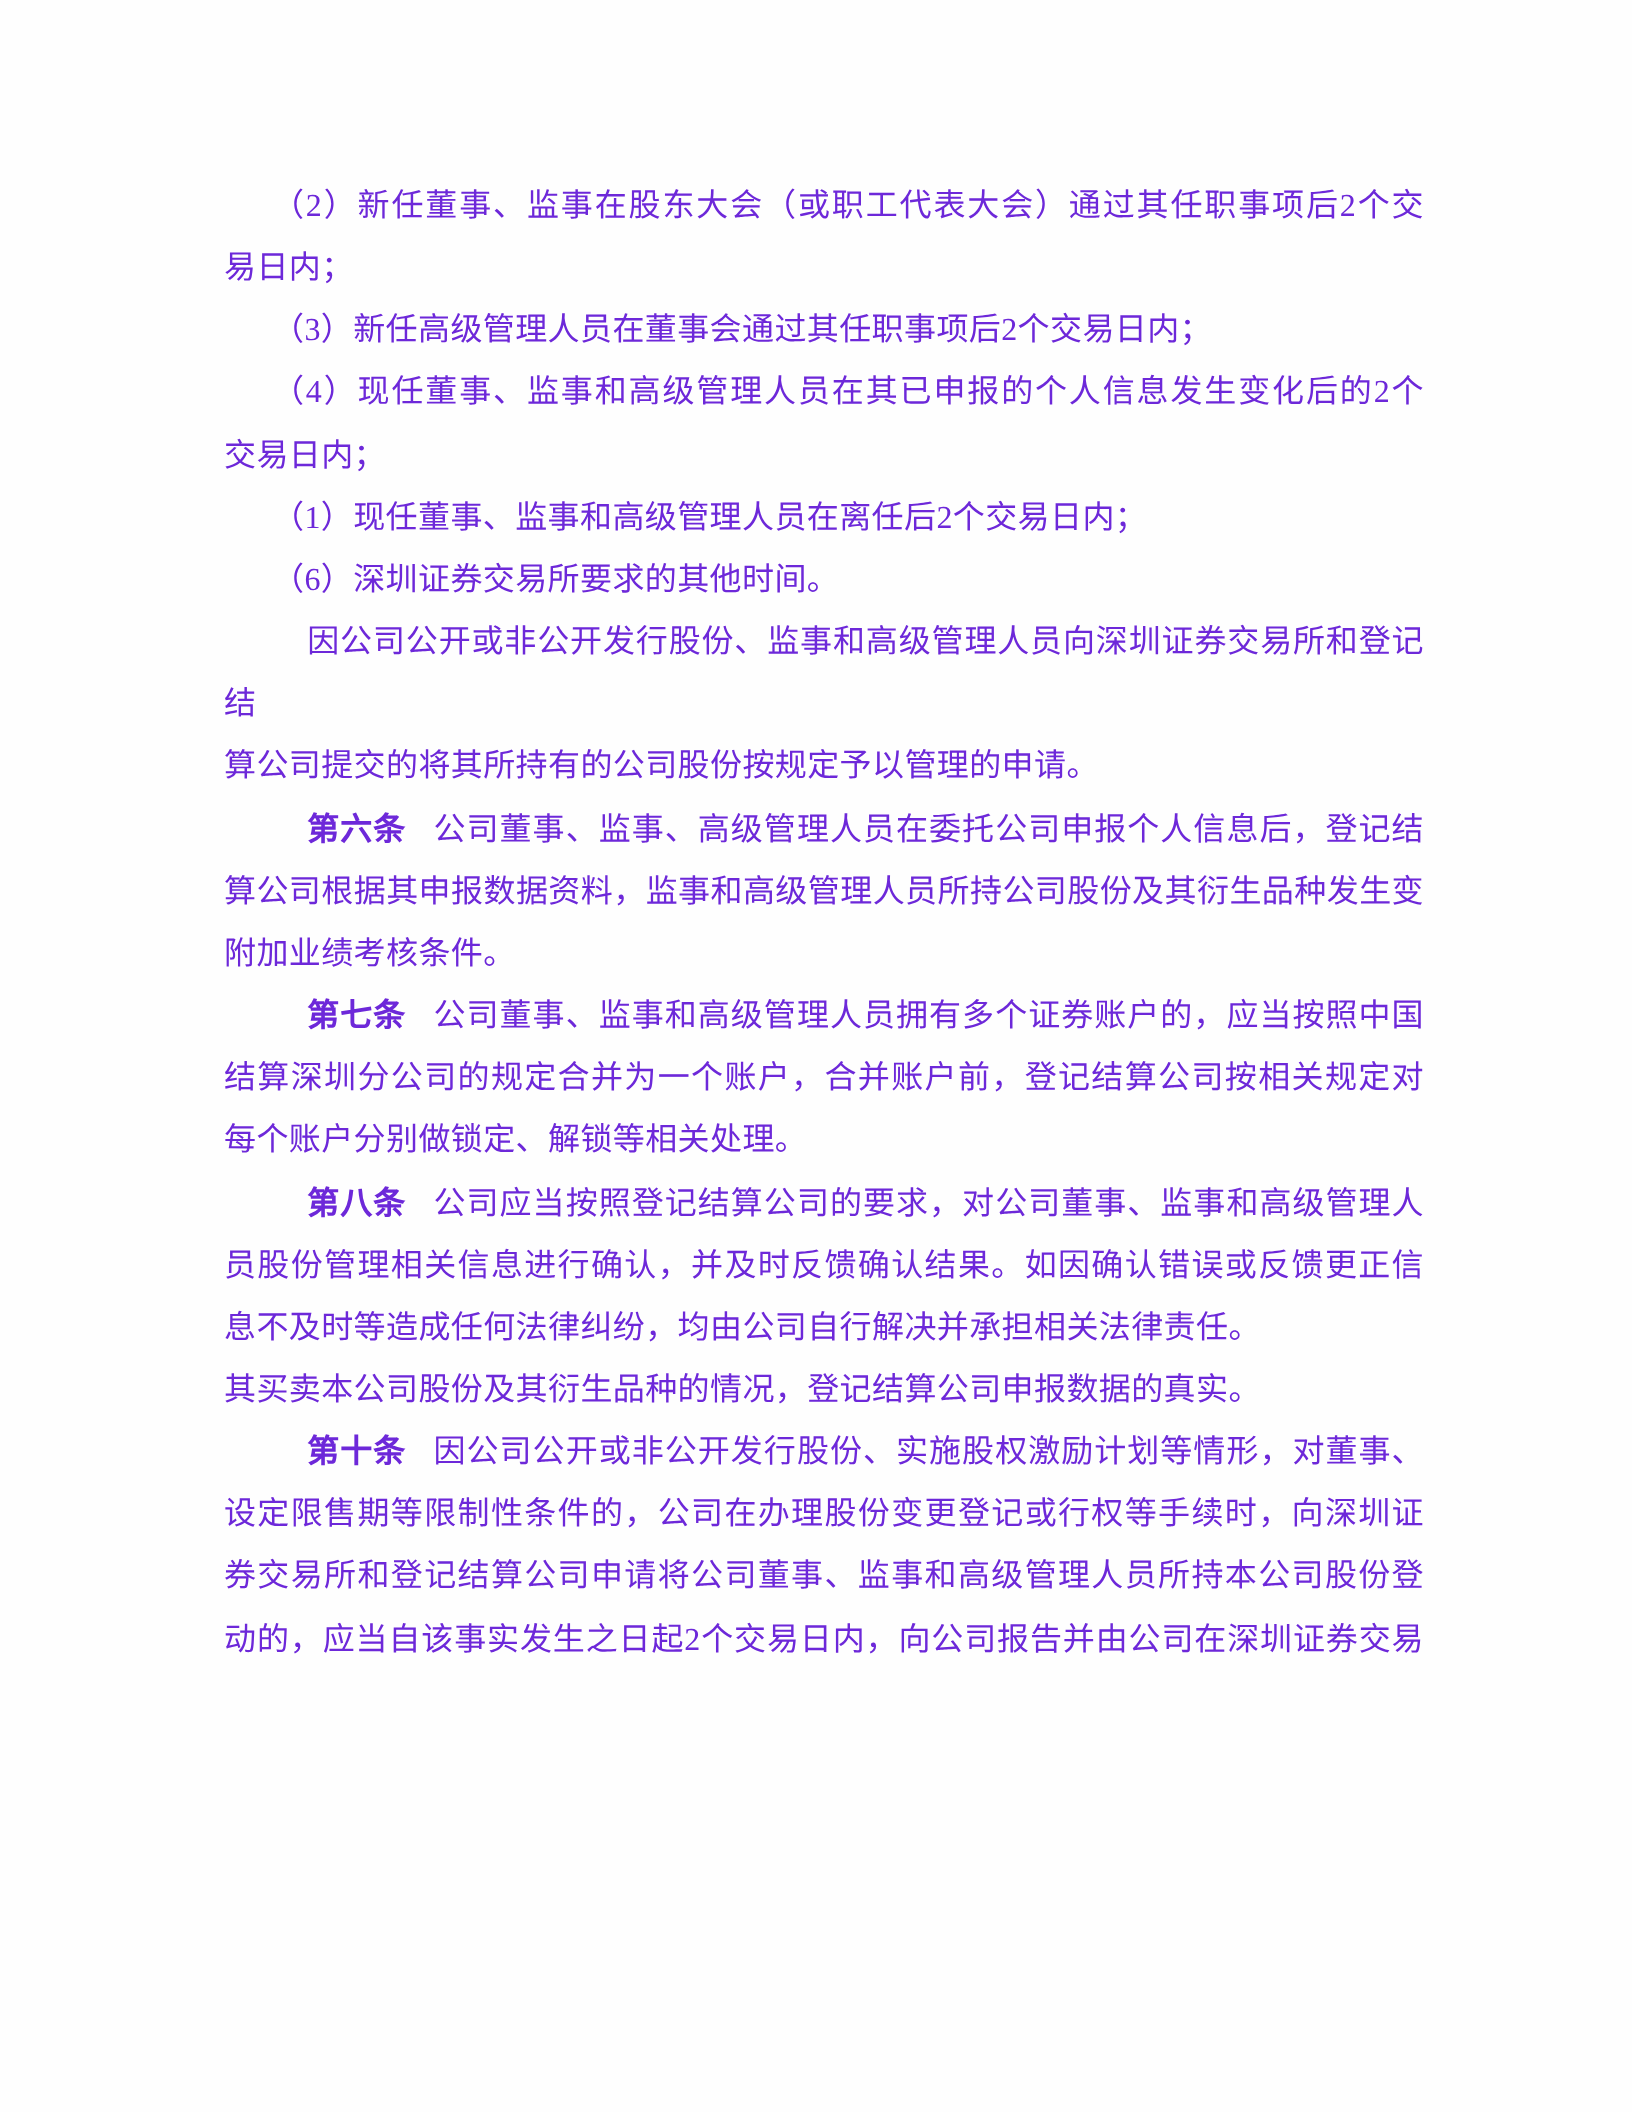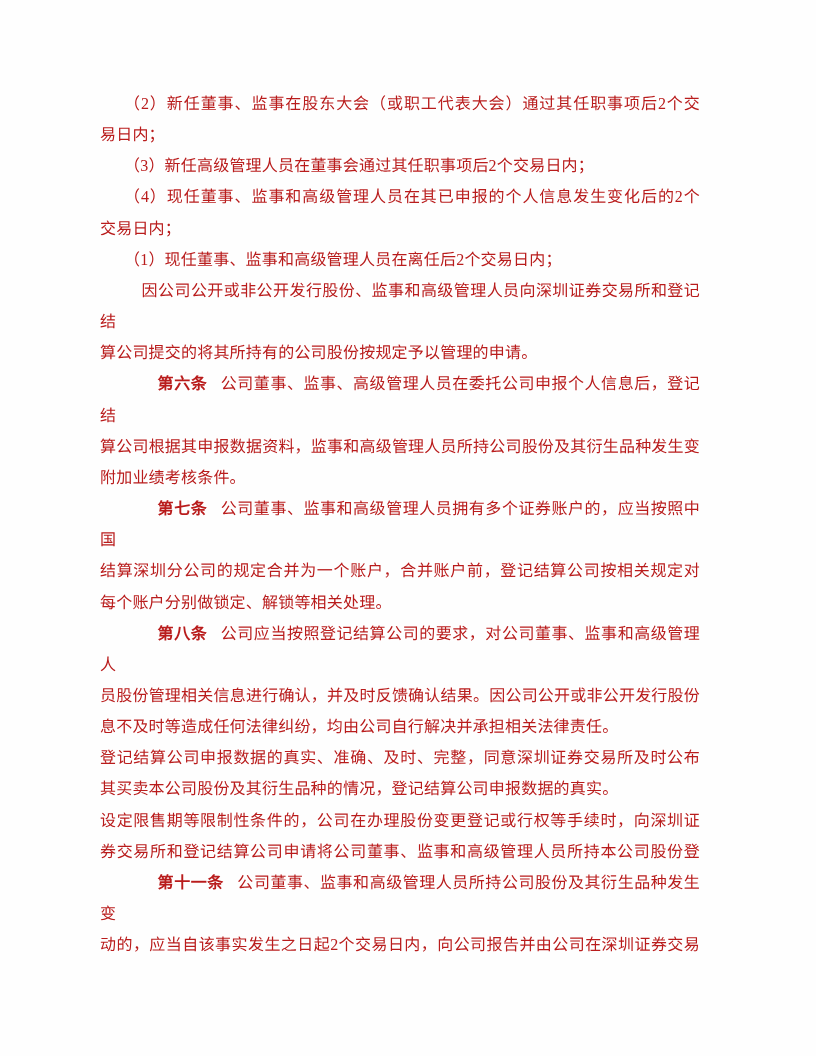--- a/index.html
+++ b/index.html
@@ -6,64 +6,63 @@
   .page{
     position:relative;
     width:816px;height:1056px;
     margin:0 auto;
     background:#fefefe;
     overflow:hidden;
     font-family:"Liberation Serif","DejaVu Serif",serif;
   }
   .doc-body{
     position:absolute;
-    left:100px;top:88px;width:600px;
+    left:112px;top:88px;width:600px;
     font-size:16px;
     line-height:31.15px;
-    color:#b91c1c;
+    color:#6d28d9;
     letter-spacing:0.2px;
   }
   .line{
     text-align:justify;
     white-space:normal;
   }
   .line.fill{
     text-align-last:justify;
     -moz-text-align-last:justify;
   }
   .line.first-list{text-indent:1.5em;}
   .line.first-para{text-indent:2.6em;}
   b.term{
     font-weight:bold;
     margin-right:0.85em;
-    margin-left:16px;
   }
 </style>
 </head>
 <body>
 
 <div class="page">
   <div class="doc-body">
       <div class="line fill first-list"><span>（2）新任董事、监事在股东大会（或职工代表大会）通过其任职事项后2个交</span></div>
       <div class="line"><span>易日内；</span></div>
       <div class="line first-list"><span>（3）新任高级管理人员在董事会通过其任职事项后2个交易日内；</span></div>
       <div class="line fill first-list"><span>（4）现任董事、监事和高级管理人员在其已申报的个人信息发生变化后的2个</span></div>
       <div class="line"><span>交易日内；</span></div>
       <div class="line first-list"><span>（1）现任董事、监事和高级管理人员在离任后2个交易日内；</span></div>
+      <div class="line first-list"><span>（6）深圳证券交易所要求的其他时间。</span></div>
       <div class="line fill first-para"><span>因公司公开或非公开发行股份、监事和高级管理人员向深圳证券交易所和登记结</span></div>
       <div class="line"><span>算公司提交的将其所持有的公司股份按规定予以管理的申请。</span></div>
       <div class="line fill first-para"><b class="term">第六条</b><span>公司董事、监事、高级管理人员在委托公司申报个人信息后，登记结</span></div>
       <div class="line fill"><span>算公司根据其申报数据资料，监事和高级管理人员所持公司股份及其衍生品种发生变</span></div>
       <div class="line"><span>附加业绩考核条件。</span></div>
       <div class="line fill first-para"><b class="term">第七条</b><span>公司董事、监事和高级管理人员拥有多个证券账户的，应当按照中国</span></div>
       <div class="line fill"><span>结算深圳分公司的规定合并为一个账户，合并账户前，登记结算公司按相关规定对</span></div>
       <div class="line"><span>每个账户分别做锁定、解锁等相关处理。</span></div>
       <div class="line fill first-para"><b class="term">第八条</b><span>公司应当按照登记结算公司的要求，对公司董事、监事和高级管理人</span></div>
-      <div class="line fill"><span>员股份管理相关信息进行确认，并及时反馈确认结果。因公司公开或非公开发行股份</span></div>
+      <div class="line fill"><span>员股份管理相关信息进行确认，并及时反馈确认结果。如因确认错误或反馈更正信</span></div>
       <div class="line"><span>息不及时等造成任何法律纠纷，均由公司自行解决并承担相关法律责任。</span></div>
-      <div class="line fill"><span>登记结算公司申报数据的真实、准确、及时、完整，同意深圳证券交易所及时公布</span></div>
       <div class="line"><span>其买卖本公司股份及其衍生品种的情况，登记结算公司申报数据的真实。</span></div>
+      <div class="line fill first-para"><b class="term">第十条</b><span>因公司公开或非公开发行股份、实施股权激励计划等情形，对董事、</span></div>
       <div class="line fill"><span>设定限售期等限制性条件的，公司在办理股份变更登记或行权等手续时，向深圳证</span></div>
       <div class="line fill"><span>券交易所和登记结算公司申请将公司董事、监事和高级管理人员所持本公司股份登</span></div>
-      <div class="line fill first-para"><b class="term">第十一条</b><span>公司董事、监事和高级管理人员所持公司股份及其衍生品种发生变</span></div>
       <div class="line fill"><span>动的，应当自该事实发生之日起2个交易日内，向公司报告并由公司在深圳证券交易</span></div>
     </div>
 </div>
 
 </body></html>

